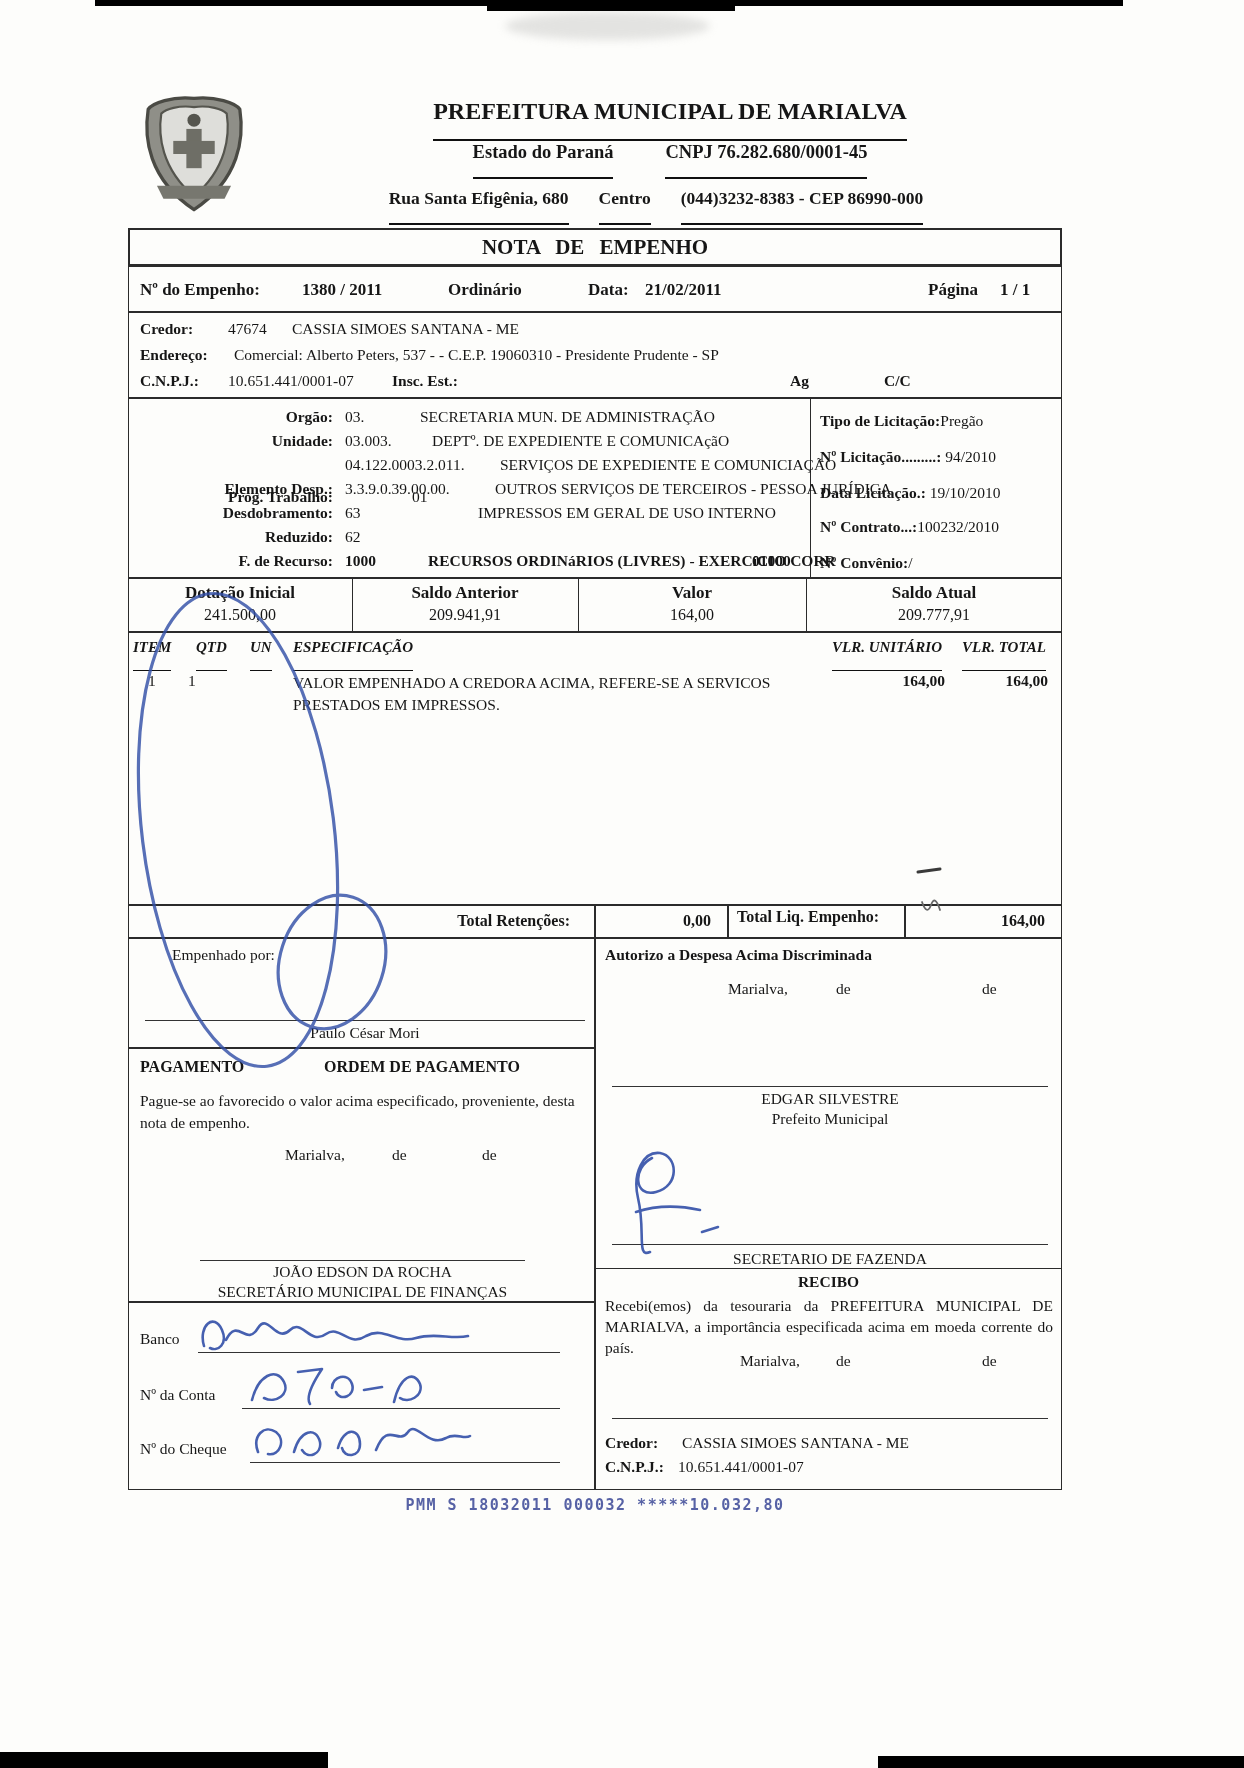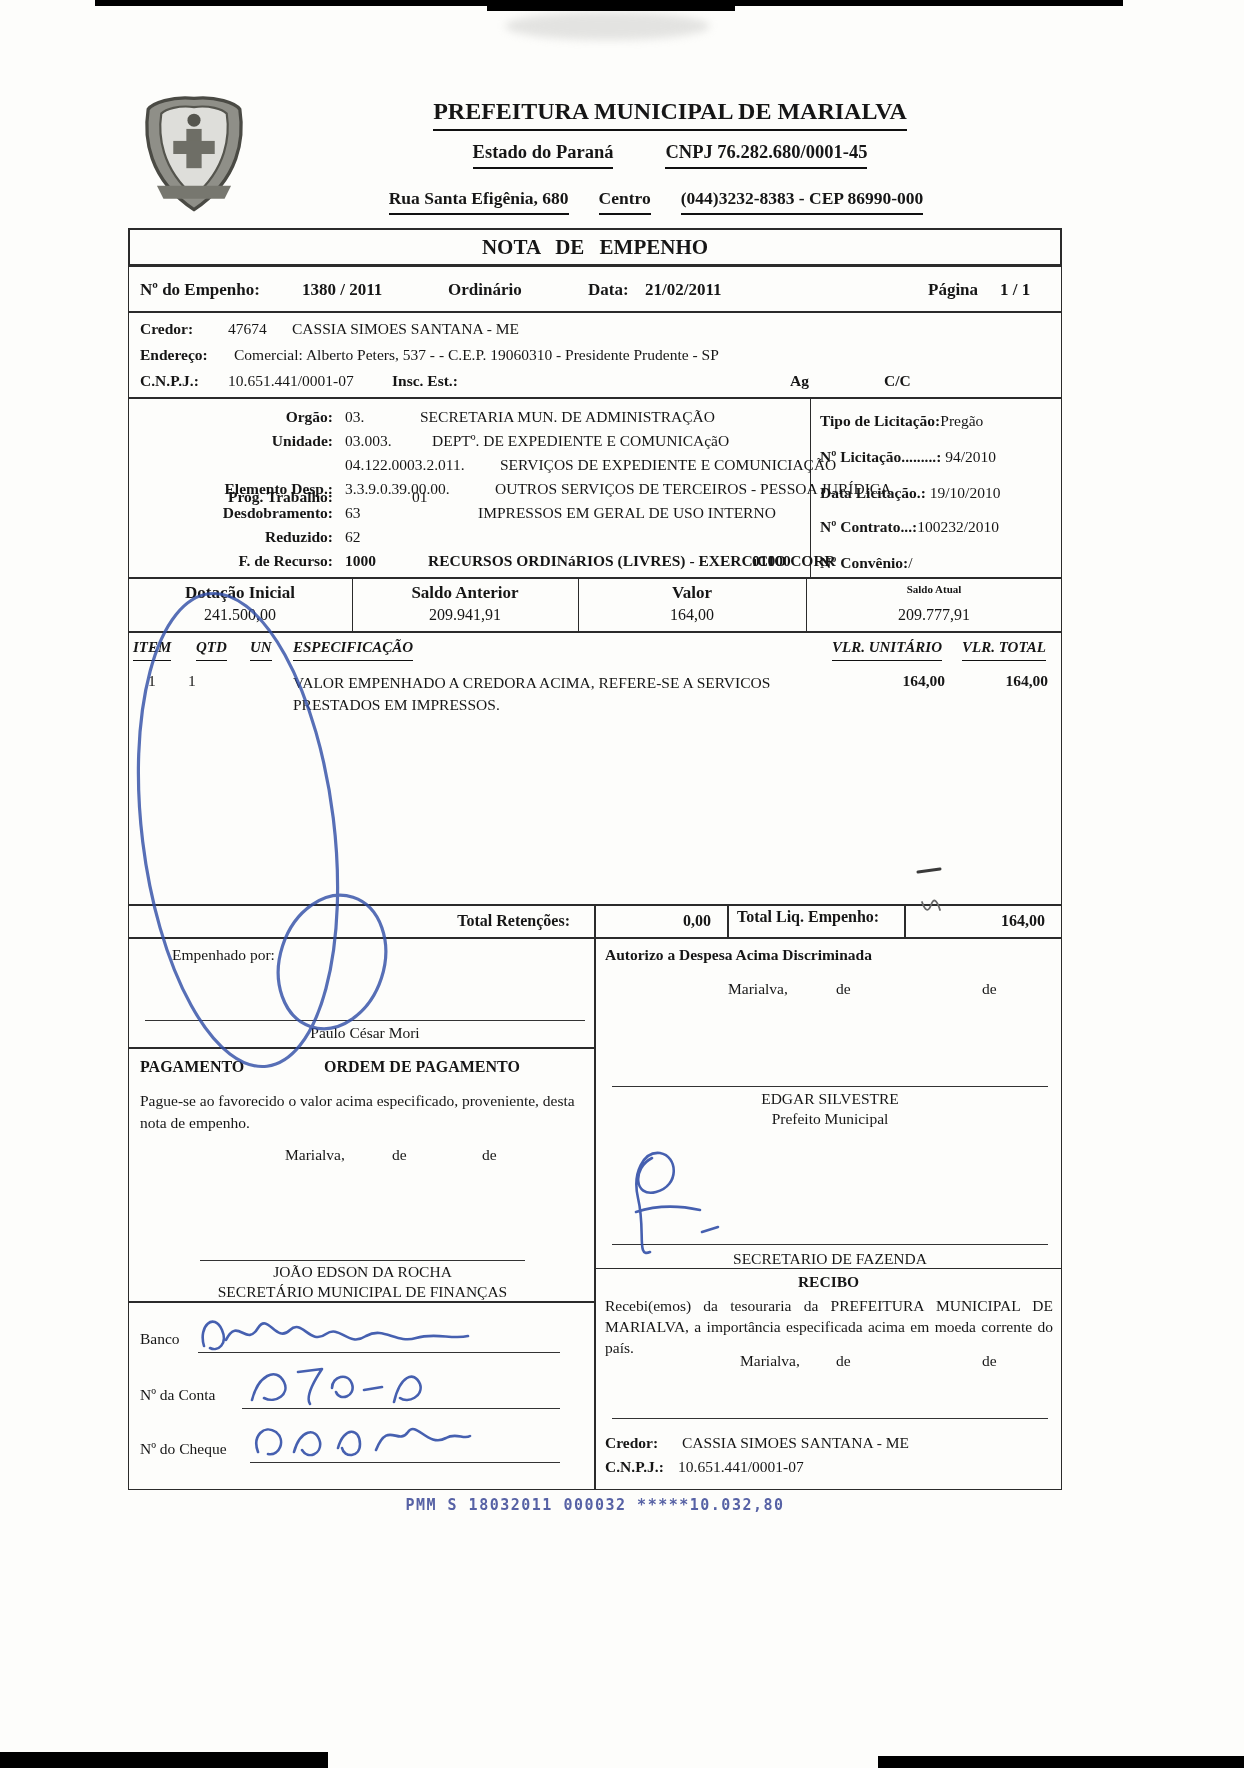--- a/index.html
+++ b/index.html
@@ -8,21 +8,21 @@
     position:relative; width:1244px; height:1768px; margin:0 auto;
     background:#fdfdfb; color:#161616; overflow:hidden;
     font-family:"Liberation Serif", serif; font-size:15.5px;
   }
   .abs { position:absolute; }
   .b { font-weight:bold; }
   .i { font-style:italic; }
   .box { position:absolute; border:1.6px solid #2b2b2b; }
   .vline { position:absolute; border-left:1.6px solid #2b2b2b; }
   .sigline { position:absolute; border-top:1.6px solid #333; }
-  .ul2 { display:inline-block; border-bottom:2.2px solid #101010; padding-bottom:4px; }
+  .ul2 { display:inline-block; border-bottom:2.2px solid #101010; padding-bottom:14px; }
   .ctr { text-align:center; }
   .penlayer { position:absolute; left:0; top:0; width:1244px; height:1768px; pointer-events:none; z-index:6; }
   .bar { position:absolute; background:#000; z-index:9; }
   .smudge { position:absolute; background:#c4c4c2; opacity:.45; border-radius:50%; filter:blur(4px); z-index:2; }
   .dotmatrix {
     font-family:"DejaVu Sans Mono", monospace; color:#5762a5;
     letter-spacing:1.5px; font-size:15px; font-weight:bold;
   }
 </style>
 </head>
@@ -127,21 +127,21 @@
   <div class="vline" style="left:352px;top:578px;height:54px;"></div>
   <div class="vline" style="left:578px;top:578px;height:54px;"></div>
   <div class="vline" style="left:806px;top:578px;height:54px;"></div>
 
   <div class="abs ctr b" style="left:128px;top:583px;width:224px;font-size:17px;">Dotação Inicial</div>
   <div class="abs ctr" style="left:128px;top:606px;width:224px;font-size:16px;">241.500,00</div>
   <div class="abs ctr b" style="left:352px;top:583px;width:226px;font-size:17px;">Saldo Anterior</div>
   <div class="abs ctr" style="left:352px;top:606px;width:226px;font-size:16px;">209.941,91</div>
   <div class="abs ctr b" style="left:578px;top:583px;width:228px;font-size:17px;">Valor</div>
   <div class="abs ctr" style="left:578px;top:606px;width:228px;font-size:16px;">164,00</div>
-  <div class="abs ctr b" style="left:806px;top:583px;width:256px;font-size:11px;">Saldo Atual</div>
+  <div class="abs ctr b" style="left:806px;top:583px;width:256px;font-size:17px;">Saldo Atual</div>
   <div class="abs ctr" style="left:806px;top:606px;width:256px;font-size:16px;">209.777,91</div>
 
   <div class="box" style="left:128px;top:632px;width:934px;height:273px;"></div>
   <span class="abs b i ul2" style="left:133px;top:639px;font-size:15px;border-bottom-width:1.5px;">ITEM</span>
   <span class="abs b i ul2" style="left:196px;top:639px;font-size:15px;border-bottom-width:1.5px;">QTD</span>
   <span class="abs b i ul2" style="left:250px;top:639px;font-size:15px;border-bottom-width:1.5px;">UN</span>
   <span class="abs b i ul2" style="left:293px;top:639px;font-size:15px;border-bottom-width:1.5px;">ESPECIFICAÇÃO</span>
   <span class="abs b i ul2" style="left:832px;top:639px;font-size:15px;border-bottom-width:1.5px;">VLR. UNITÁRIO</span>
   <span class="abs b i ul2" style="left:962px;top:639px;font-size:15px;border-bottom-width:1.5px;">VLR. TOTAL</span>
 

